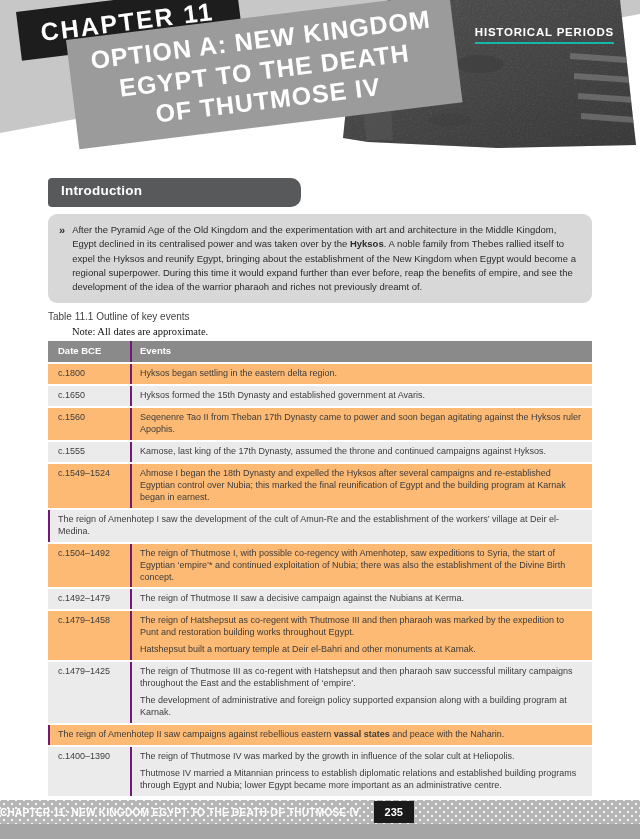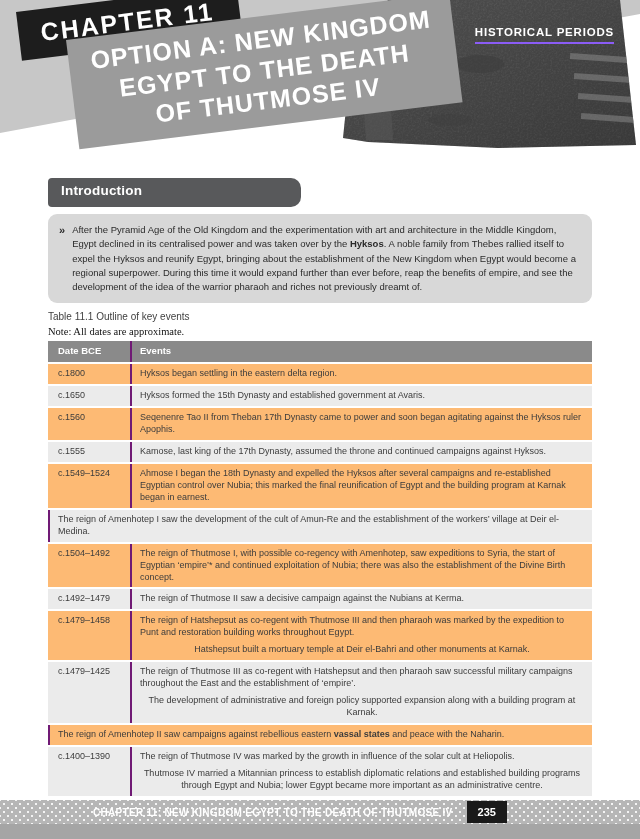--- a/index.html
+++ b/index.html
@@ -10,21 +10,21 @@
   
   .header{position:absolute;top:0;left:0;width:640px;height:176px;}
   .gray-band{
     position:absolute;top:0;left:0;width:640px;height:150px;background:#c7c7c7;
     clip-path:polygon(0 0,100% 0,100% 14px,0 133px);
   }
   .sphinx{position:absolute;top:0;right:2px;width:300px;height:150px;}
   .hist-label{
     position:absolute;top:26px;right:26px;z-index:6;
     color:#fff;font-weight:bold;font-size:11.5px;letter-spacing:.8px;
-    border-bottom:2px solid #8b5cf6;padding-bottom:4px;
+    border-bottom:2px solid #14b8a6;padding-bottom:4px;
   }
   .banner-black{
     position:absolute;left:16px;top:12px;z-index:3;
     transform:rotate(-7deg);transform-origin:left top;
     background:#1d1d1d;color:#fff;
     font-weight:bold;font-size:25px;letter-spacing:2px;
     padding:9px 26px 11px 22px;white-space:nowrap;
   }
   .banner-black .num{border-bottom:3px solid #fff;padding-bottom:1px;}
   .banner-gray{
@@ -41,45 +41,45 @@
     width:240px;padding:5px 0 9px 13px;border-radius:4px 10px 10px 4px;
     letter-spacing:.2px;
   }
   .intro-box{
     margin-top:7px;background:#d8d8d8;border-radius:9px;
     padding:9px 13px 9px 11px;display:flex;gap:7px;
     color:#2b2b2b;font-size:9.5px;line-height:1.5;
   }
   .intro-box .chev{font-weight:bold;font-size:11px;color:#2b2b2b;line-height:1.3;}
   .tbl-caption{margin-top:8px;font-size:10px;color:#3f3f3f;}
-  .note-line{margin-top:4px;font-family:"Liberation Serif",serif;font-size:10.5px;color:#111;}
+  .note-line{margin-top:4px;font-family:"Liberation Serif",serif;font-size:10.5px;color:#111;margin-left:24px;}
   
   .tbl{margin-top:4px;font-size:9px;color:#3c3c3c;}
   .trow{display:flex;border-bottom:2px solid #fff;}
   .thead{background:#8a8a8a;color:#fff;font-weight:bold;font-size:9.5px;}
   .r-dark{background:#fdba74;}
   .r-light{background:#ebebeb;}
   .tdate{flex:0 0 68px;padding:4px 4px 4px 10px;}
   .tevent{flex:1;border-left:2px solid #701a75;padding:4px 8px;line-height:1.33;}
-  .tevent .p + .p{margin-top:5px;text-align:center;}
+  .tevent .p + .p{margin-top:5px;}
   .fnote{margin-top:7px;font-size:8px;color:#3f3f3f;}
   .gloss{
     margin-top:14px;width:330px;background:#e3e3e3;border-radius:8px;
     padding:8px 12px;font-family:"Liberation Serif",serif;font-size:11px;
     line-height:1.6;color:#1c1c1c;
   }
   
   .footer-band{
     position:absolute;left:0;top:800px;width:640px;height:24px;
     background-color:#b6b6b6;
     background-image:
       radial-gradient(circle,rgba(255,255,255,.85) 1px,rgba(255,255,255,0) 1.4px),
       radial-gradient(circle,rgba(255,255,255,.85) 1px,rgba(255,255,255,0) 1.4px);
     background-size:8px 8px;background-position:0 0,4px 4px;
-    display:flex;align-items:center;justify-content:center;
+    display:flex;align-items:center;justify-content:flex-start;
   }
   .footer-title{color:#fff;font-weight:bold;font-size:10px;letter-spacing:.3px;}
   .page-box{
     margin-left:14px;margin-right:40px;background:#1a1a1a;color:#fff;
     font-weight:bold;font-size:11px;padding:5px 11px;
   }
   .footer-strip{position:absolute;left:0;top:824px;width:640px;height:15px;background:#a5a5a5;}
   b{font-weight:bold;}
 </style>
 </head>

